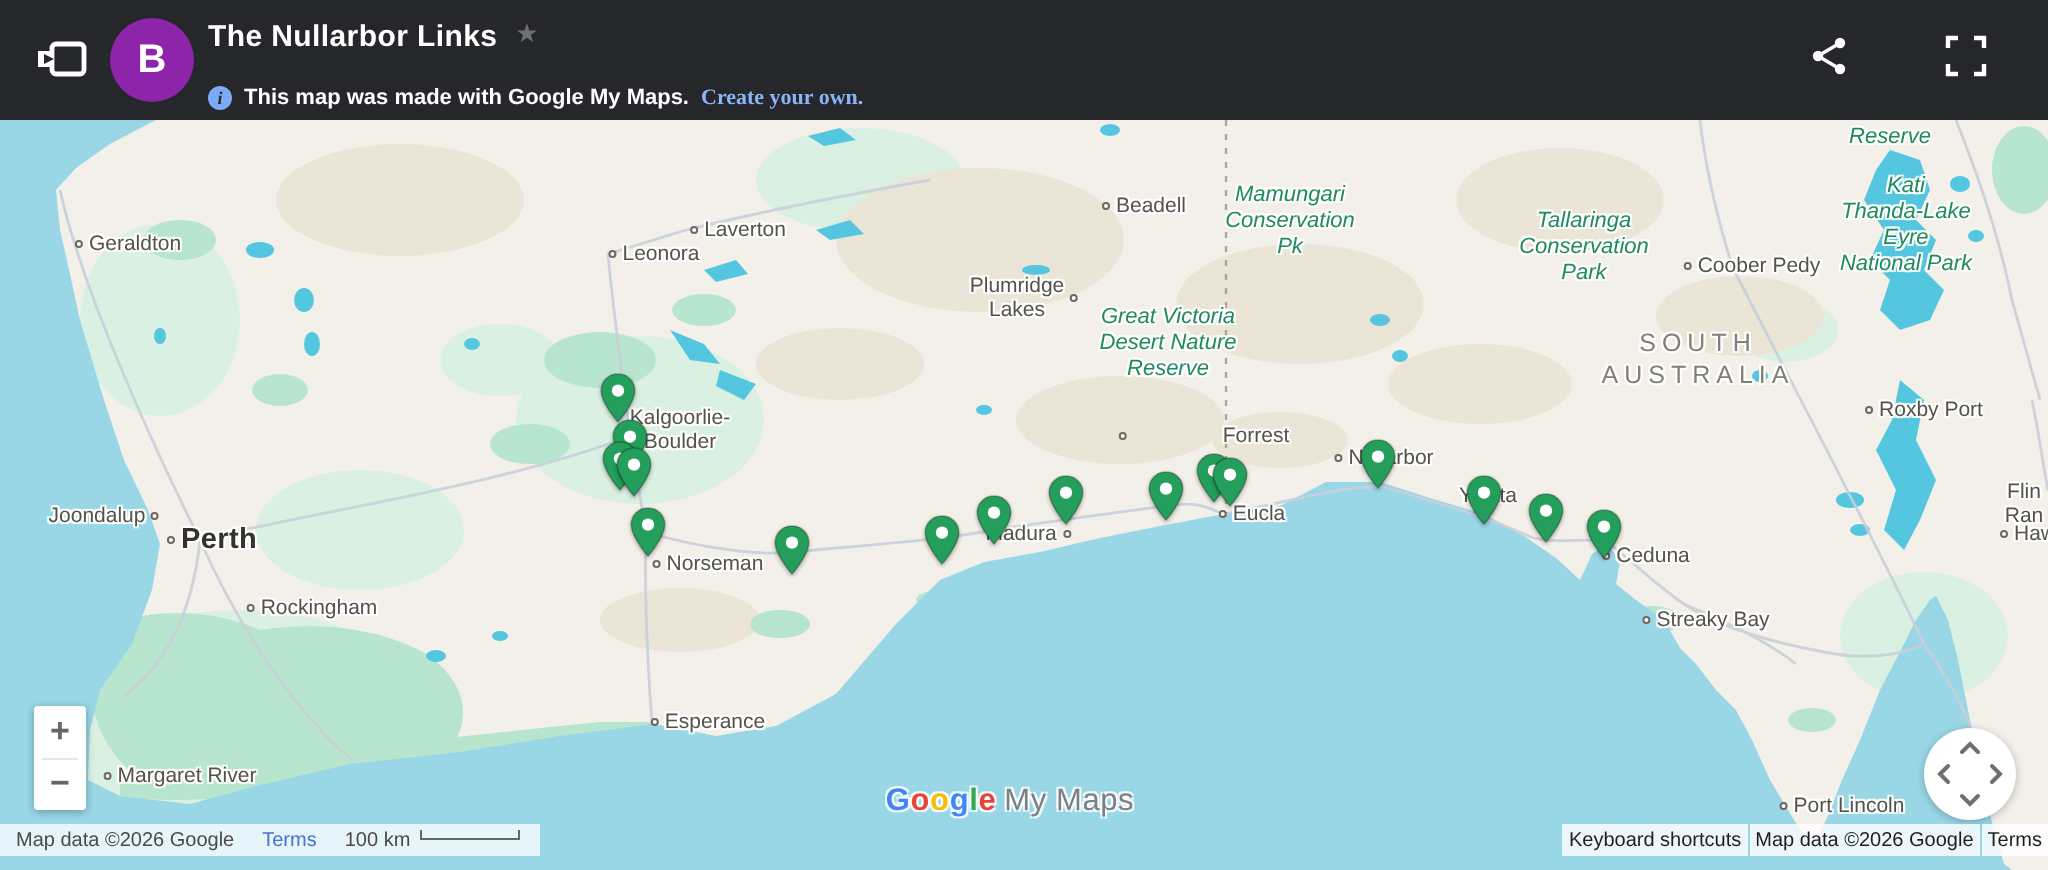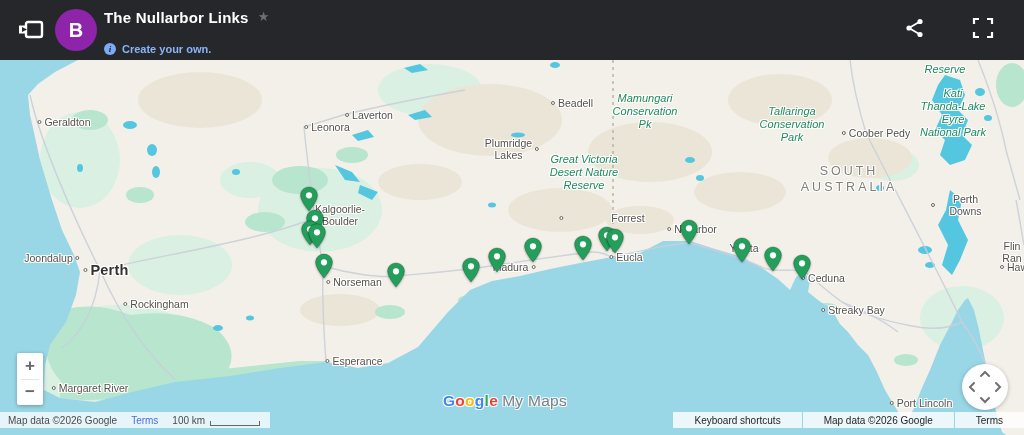--- a/index.html
+++ b/index.html
@@ -72,47 +72,48 @@
                pointer-events:none; white-space:nowrap;
                text-shadow:-1px -1px 0 rgba(255,255,255,.8), 1px -1px 0 rgba(255,255,255,.8),
                            -1px 1px 0 rgba(255,255,255,.8), 1px 1px 0 rgba(255,255,255,.8); }
   #watermark .mm { color:#7b8087; font-weight:normal; margin-left:4px; }
 
   
   #attrib-left { position:absolute; left:0; top:352px; height:16px; z-index:21;
                  background:rgba(255,255,255,.75); display:flex; align-items:center;
                  padding:0 10px 0 8px; gap:14px; font-size:10px; color:#4a4a4a; }
   #attrib-left a { color:#4a6fd8; text-decoration:none; cursor:pointer; }
-  #scale-wrap { display:flex; align-items:flex-end; gap:5px; }
+  #scale-wrap { display:flex; align-items:flex-start; gap:5px; }
   #scale-ruler { width:50px; height:5px; border-left:1.5px solid #666;
                  border-right:1.5px solid #666; border-bottom:1.5px solid #666; }
   #attrib-right { position:absolute; right:0; top:352px; height:16px; z-index:21;
                   display:flex; gap:1px; font-size:10px; color:#1f1f1f; }
   .attrib-chip { background:rgba(255,255,255,.8); display:flex; align-items:center;
-                 padding:0 21px; white-space:nowrap; }
+                 padding:0 3px; white-space:nowrap; }
   .attrib-chip.link { cursor:pointer; }
 </style>
 </head>
 <body>
 
 <div id="screen">
 
   <div id="header" style="background: rgb(38, 39, 42);">
     <svg id="panel-toggle" viewBox="0 0 26 22">
       <rect x="8" y="3" width="16" height="15" rx="2" fill="none" stroke="#fff" stroke-width="2.4"></rect>
       <rect x="1" y="6.5" width="7" height="8" fill="#fff"></rect>
       <path d="M4 8 L9 10.5 L4 13 Z" fill="#26272a"></path>
     </svg>
     <div id="avatar" style="background: rgb(142, 36, 170);">B</div>
     <div id="title-block">
       <span id="map-title">The Nullarbor Links</span><span id="title-star">★</span>
     </div>
     <div id="banner-row">
       <span id="info-icon">i</span>
-      <span id="banner-link" style="color: rgb(138, 180, 248);">Create your own.</span>
+      <span id="banner-text">This map was made with Google My Maps.</span>
+      <span id="banner-link" style="color: rgb(138, 180, 248); font-family: Liberation Serif, serif;">Create your own.</span>
     </div>
     <svg id="share-btn" class="hdr-btn" viewBox="0 0 24 24">
       <circle cx="6" cy="12" r="2.6" fill="#fff"></circle>
       <circle cx="17" cy="5.5" r="2.6" fill="#fff"></circle>
       <circle cx="17" cy="18.5" r="2.6" fill="#fff"></circle>
       <path d="M6 12 L17 5.5 M6 12 L17 18.5" stroke="#fff" stroke-width="1.8"></path>
     </svg>
     <svg id="fullscreen-btn" class="hdr-btn" viewBox="0 0 24 24">
       <path d="M3 8 V3 H8 M16 3 H21 V8 M21 16 V21 H16 M8 21 H3 V16" fill="none" stroke="#fff" stroke-width="2.2"></path>
     </svg>
@@ -236,21 +237,21 @@
         <div class="map-label lbl-city" style="left: 514px; top: 207px;"><span>Madura</span><span class="dot"></span></div>
         <div class="map-label lbl-city" style="left: 626px; top: 197px;"><span class="dot"></span><span>Eucla</span></div>
         <div class="map-label lbl-city" style="left: 602px; top: 158px; gap: 48px;"><span class="dot"></span><span>Forrest</span></div>
         <div class="map-label lbl-city" style="left: 572px; top: 43px;"><span class="dot"></span><span>Beadell</span></div>
         <div class="map-label lbl-city" style="left: 692px; top: 169px;"><span class="dot"></span><span>Nullarbor</span></div>
         <div class="map-label lbl-city" style="left: 744px; top: 188px;"><span>Yalata</span></div>
         <div class="map-label lbl-city" style="left: 823px; top: 218px;"><span class="dot"></span><span>Ceduna</span></div>
         <div class="map-label lbl-city" style="left: 853px; top: 250px;"><span class="dot"></span><span>Streaky Bay</span></div>
         <div class="map-label lbl-city" style="left: 921px; top: 343px;"><span class="dot"></span><span>Port Lincoln</span></div>
         <div class="map-label lbl-city" style="left: 876px; top: 73px;"><span class="dot"></span><span>Coober Pedy</span></div>
-        <div class="map-label lbl-city" style="left: 962px; top: 145px;"><span class="dot"></span><span>Perth Downs</span></div>
+        <div class="map-label lbl-city" style="left: 962px; top: 145px;"><span class="dot"></span><span>Roxby Port</span></div>
         <div class="map-label lbl-city" style="left: 512px; top: 89px;"><span>Plumridge
 Lakes</span><span class="dot"></span></div>
         <div class="map-label lbl-city" style="left: 1012px; top: 192px;"><span>Flin
 Ran</span></div>
         <div class="map-label lbl-city" style="left: 1014px; top: 207px;"><span class="dot"></span><span>Haw</span></div>
         <div class="map-label lbl-park" style="left: 584px; top: 112px;"><span>Great Victoria
 Desert Nature
 Reserve</span></div>
         <div class="map-label lbl-park" style="left: 645px; top: 51px;"><span>Mamungari
 Conservation

